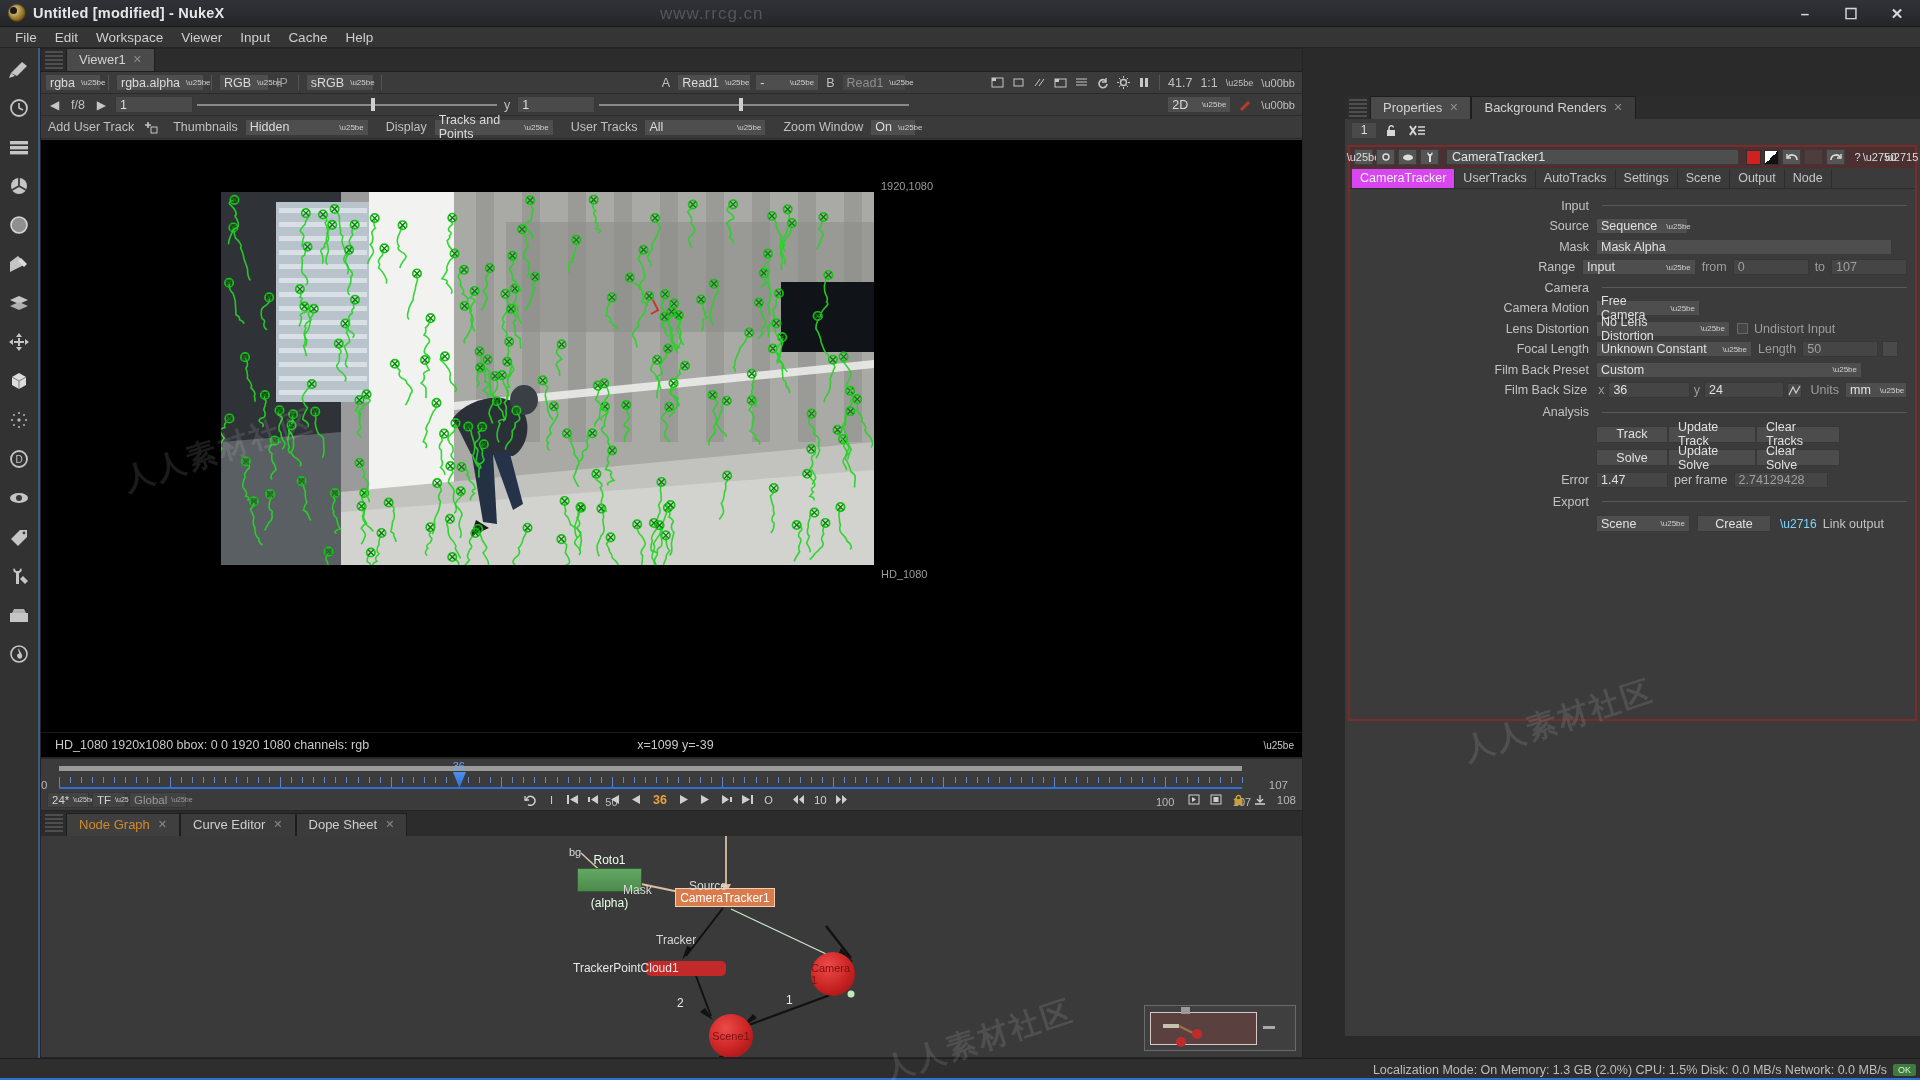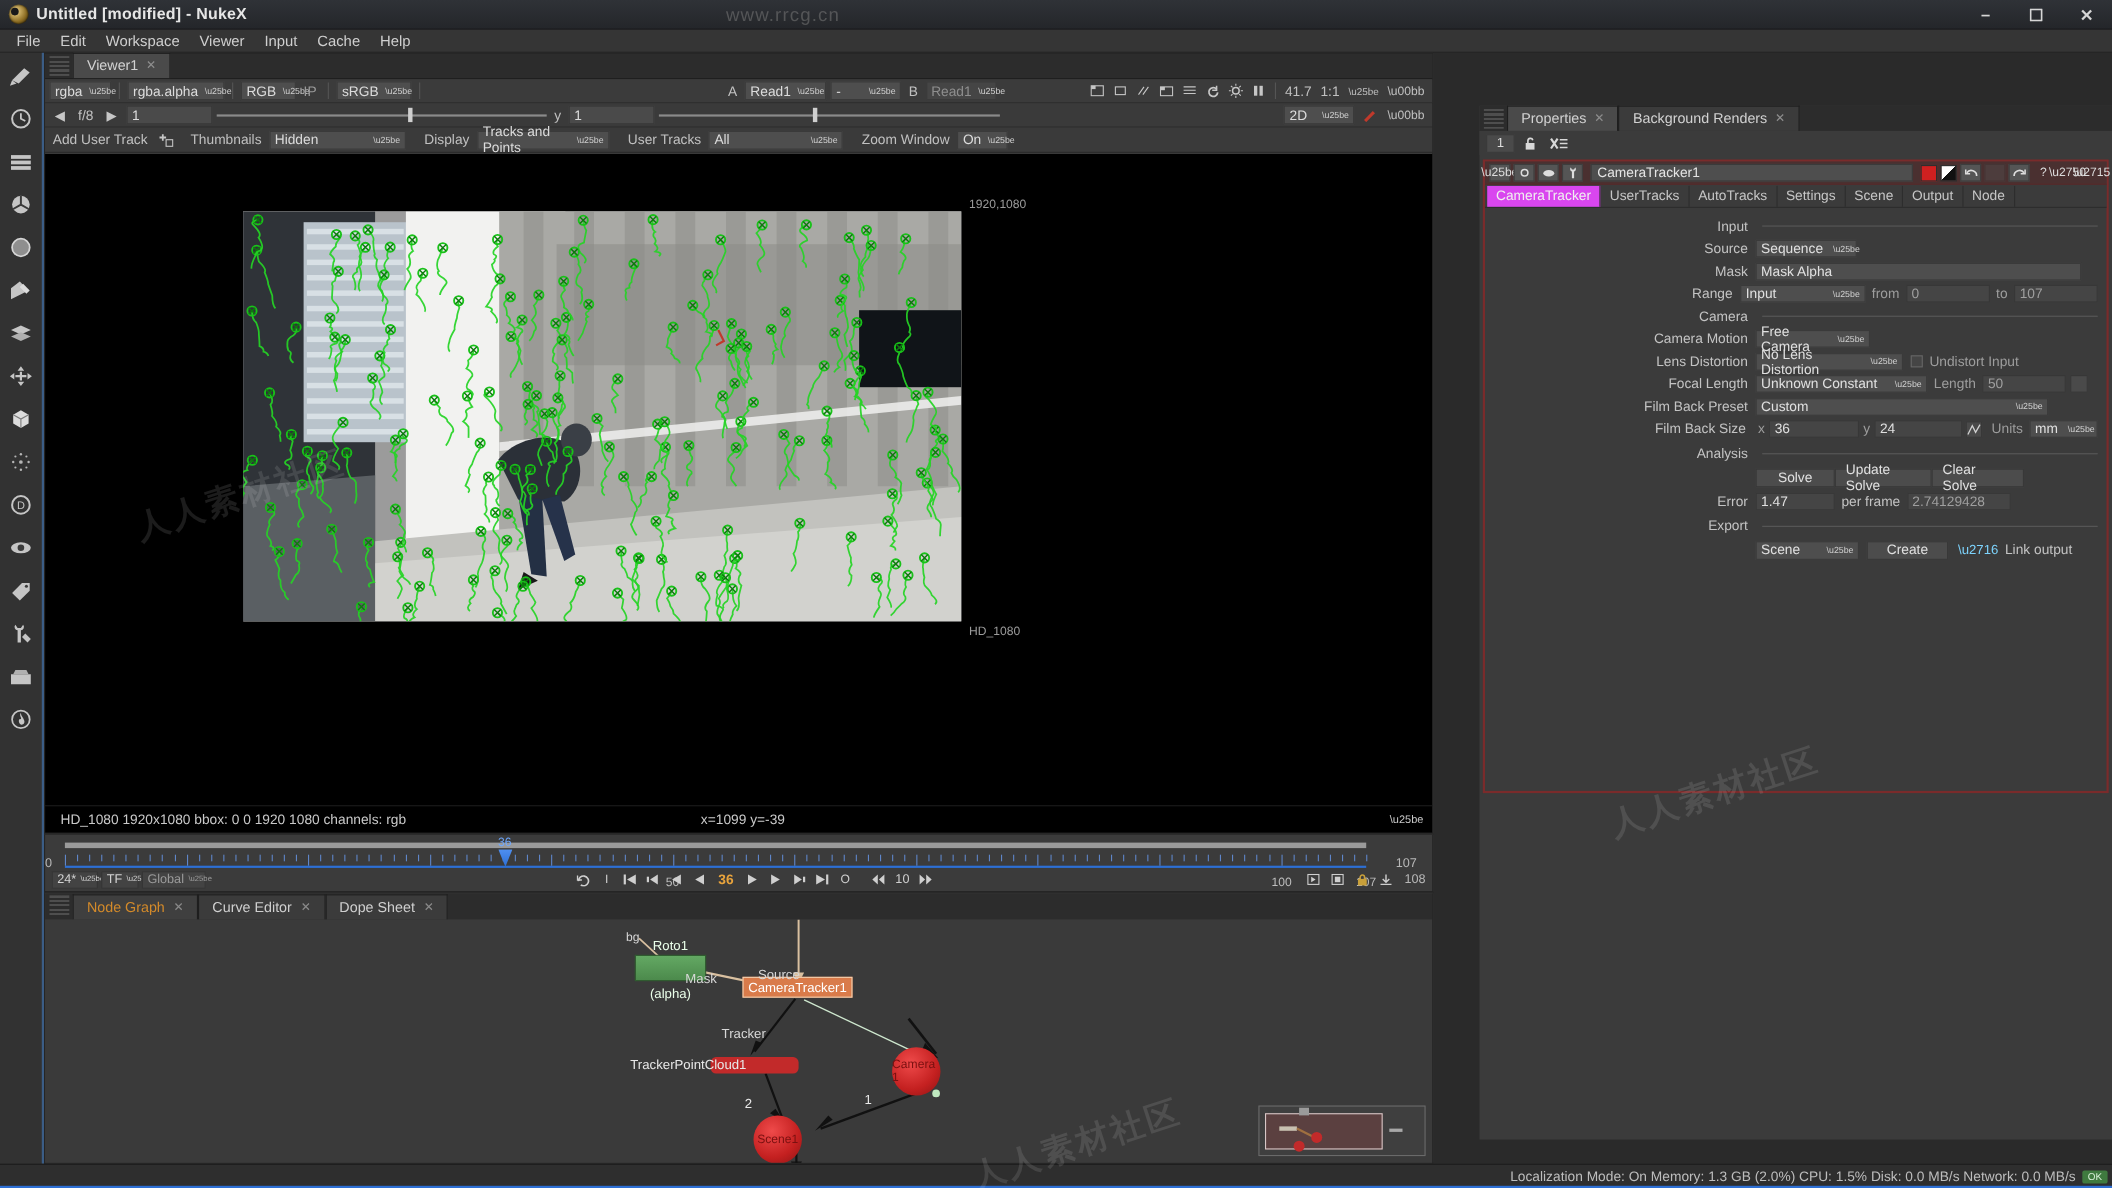--- a/index.html
+++ b/index.html
@@ -1659,21 +1659,21 @@
         </div>
         <div class="node ct" style="left:634px;top:52px;width:100px;height:19px">
           <span>CameraTracker1</span>
         </div>
         <div class="node redpill" style="left:605px;top:125px;width:80px;height:15px"></div>
         <div class="nglabel" style="left:532px;top:125px;color:#e8e8e8">TrackerPointCloud1</div>
 
         <div class="sphere" style="left:770px;top:116px;width:44px;height:44px">
           <span>Camera 1</span>
         </div>
-        <div class="sphere" style="left:644px;top:178px;width:44px;height:44px">
+        <div class="sphere" style="left:668px;top:178px;width:44px;height:44px">
           <span>Scene1</span>
         </div>
 
         <div class="nglabel" style="left:582px;top:47px">Mask</div>
         <div class="nglabel" style="left:648px;top:43px">Source</div>
         <div class="nglabel" style="left:615px;top:97px">Tracker</div>
         <div class="nglabel" style="left:533px;top:125px;color:transparent">Camera</div>
         <div class="nglabel" style="left:528px;top:10px;font-size:11px">bg</div>
         <div class="ngnum" style="left:745px;top:157px">1</div>
         <div class="ngnum" style="left:636px;top:160px">2</div>
@@ -1860,20 +1860,26 @@
                 <span class="ar">\u25be</span>
             </div>
           </div>
 
           <div class="prow" style="margin-top:3px">
             <div class="plabel">Analysis</div>
             <div class="prule"></div>
           </div>
           <div class="prow" style="height:22px">
             <div class="plabel"></div>
+            <div class="pbtn" style="width:72px">Track</div>
+            <div class="pbtn" style="width:88px">Update Track</div>
+            <div class="pbtn" style="width:84px">Clear Tracks</div>
+          </div>
+          <div class="prow" style="height:22px">
+            <div class="plabel"></div>
             <div class="pbtn" style="width:72px">Solve</div>
             <div class="pbtn" style="width:88px">Update Solve</div>
             <div class="pbtn" style="width:84px">Clear Solve</div>
           </div>
           <div class="prow">
             <div class="plabel">Error</div>
             <div class="pfield on" style="width:72px">1.47</div>
             <span class="ptxt" style="color:#c3c3c3">per frame</span>
             <div class="pfield" style="width:94px">2.74129428</div>
           </div>

